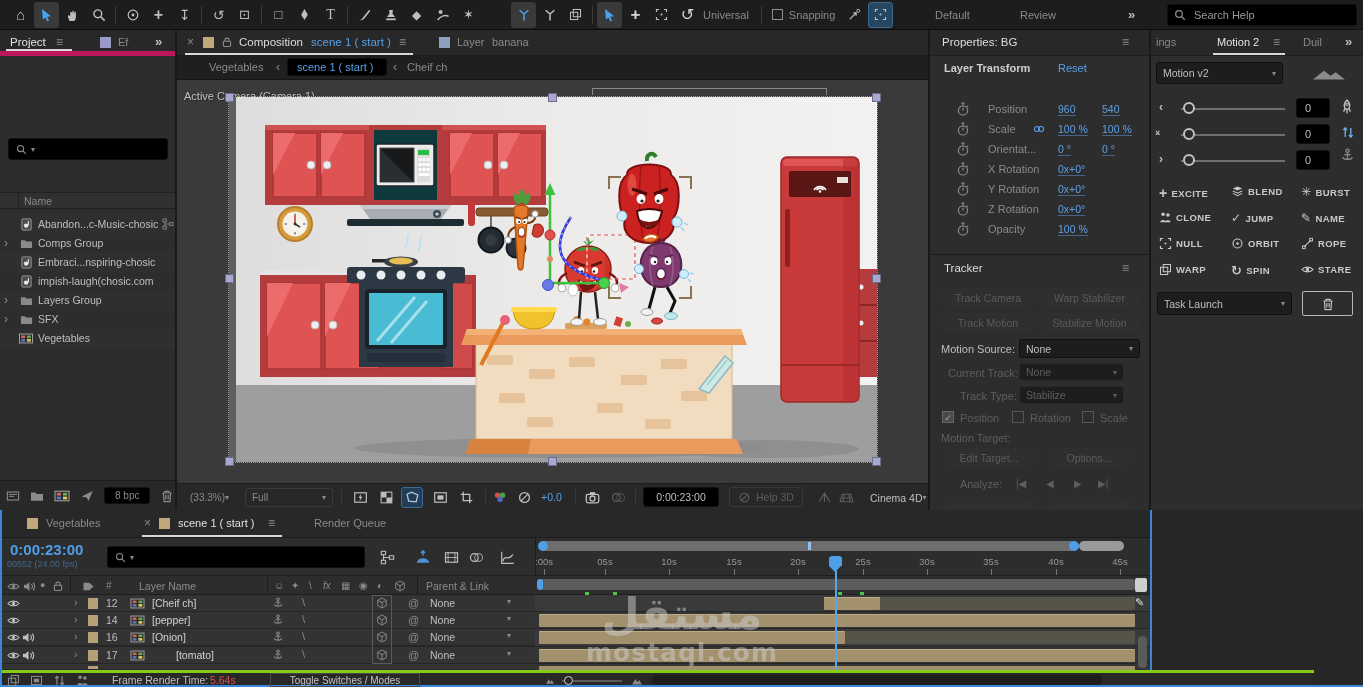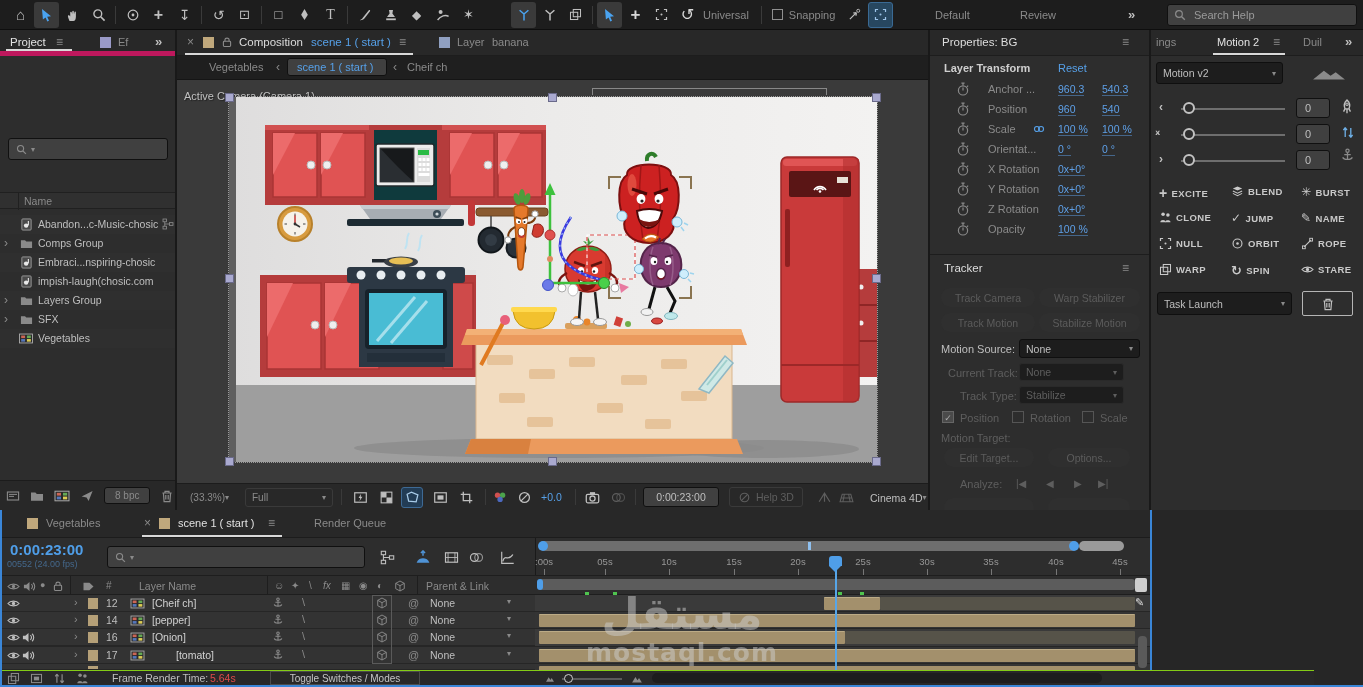--- a/index.html
+++ b/index.html
@@ -11,21 +11,21 @@
   .flex{display:flex;align-items:center;}
   .ic svg{display:block;}
   .tool{width:25px;height:26px;display:flex;align-items:center;justify-content:center;color:#bfbfbf;border-radius:3px;}
   .tool.on{background:#3a3a3a;}
   .sep{width:1px;height:18px;background:#3a3a3a;margin:0 3px;}
   .g{color:#bfbfbf;}
   .dim{color:#8a8a8a;}
   .dis{color:#5e5e5e;}
   .blue{color:#56a0e8;}
   .tab-underline{position:absolute;height:2px;background:#d8d8d8;bottom:0;}
-  .well{background:#404040;border:1px solid #101010;border-radius:3px;}
+  .well{background:#000000;border:1px solid #101010;border-radius:3px;}
   .sq{width:11px;height:11px;background:#c0a87c;display:inline-block;}
   .pill{border-radius:9px;background:#2f2f2f;color:#5c5c5c;display:flex;align-items:center;justify-content:center;font-size:10.5px;}
   .dd{background:#1d1d1d;border:1px solid #0f0f0f;border-radius:3px;display:flex;align-items:center;font-size:10.5px;padding:0 6px;justify-content:space-between;}
   .val{color:#5ea0e8;border-bottom:1px solid rgba(94,160,232,.5);font-size:10.5px;}
   .prow{position:absolute;left:0;width:100%;height:20px;}
   .mbtn{position:absolute;display:flex;align-items:center;gap:4px;color:#c9c9c9;font-size:9.5px;font-weight:bold;letter-spacing:.4px;}
   .tick{position:absolute;color:#979797;font-size:9.5px;transform:translateX(-50%);}
   .trow{position:absolute;left:0;width:533px;height:17px;border-bottom:1px solid #262626;background:#333333;}
   .bar{position:absolute;height:13px;top:2px;border-radius:1px;}
   input{outline:none;}
@@ -910,30 +910,20 @@
   </div>
 
   <div class="abs" style="left:930px;top:30px;width:221px;height:480px;background:#2d2d2d;border-right:2px solid #191919;">
     <div class="abs" style="left:0;top:0;width:100%;height:26px;background:#282828;border-bottom:1px solid #1d1d1d;">
       <span class="abs" style="left:12px;top:6px;color:#dedede;font-size:11.5px;">Properties: BG</span>
       <span class="abs dim" style="left:192px;top:5px;font-size:12px;">≡</span>
     </div>
     <span class="abs" style="left:14px;top:32px;color:#cfcfcf;font-size:11px;font-weight:bold;">Layer Transform</span>
     <span class="abs blue" style="left:128px;top:32px;font-size:11px;">Reset</span>
 
-    <div class="prow" style="top:50px;">
-      <span class="ic abs dim" style="left:26px;top:2px;">
-          <svg width="14" height="14">
-            <use href="#s-watch"></use>
-          </svg>
-        </span>
-      <span class="abs dim" style="left:58px;top:3px;">Anchor ...</span>
-      <span class="abs val" style="left:128px;top:3px;">960.3</span>
-      <span class="abs val" style="left:172px;top:3px;">540.3</span>
-    </div>
     <div class="prow" style="top:70px;">
       <span class="ic abs dim" style="left:26px;top:2px;">
           <svg width="14" height="14">
             <use href="#s-watch"></use>
           </svg>
         </span>
       <span class="abs dim" style="left:58px;top:3px;">Position</span>
       <span class="abs val" style="left:128px;top:3px;">960</span>
       <span class="abs val" style="left:172px;top:3px;">540</span>
     </div>
@@ -1474,21 +1464,21 @@
 
     <div class="abs" style="left:833px;top:55px;width:2px;height:105px;background:#57a6e8;z-index:5;"></div>
     <div class="abs" style="left:827px;top:46px;width:13px;height:10px;background:#4f9ee8;border-radius:3px 3px 0 0;z-index:5;"></div>
     <div class="abs" style="left:827px;top:56px;width:0;height:0;border-left:6.5px solid transparent;border-right:6.5px solid transparent;border-top:6px solid #4f9ee8;z-index:5;"></div>
 
     <div class="abs" style="left:565px;top:80px;width:230px;text-align:center;z-index:6;font-family:'DejaVu Sans',sans-serif;color:rgba(205,205,205,.5);">
       <div style="font-size:44px;font-weight:bold;line-height:1.1;">مستقل</div>
       <div style="font-size:25px;font-weight:bold;letter-spacing:1px;">mostaql.com</div>
     </div>
 
-    <div class="abs" style="left:0;top:160px;width:1312px;height:15px;background:#282828;border-top:1px solid #84cc16;">
+    <div class="abs" style="left:0;top:160px;width:1312px;height:15px;background:#282828;border-top:3px solid #84cc16;">
       <span class="ic abs dim" style="left:5px;top:1px;">
           <svg width="13" height="13">
             <use href="#s-warp"></use>
           </svg>
         </span>
       <span class="ic abs dim" style="left:28px;top:1px;">
           <svg width="13" height="13">
             <use href="#s-region"></use>
           </svg>
         </span>

